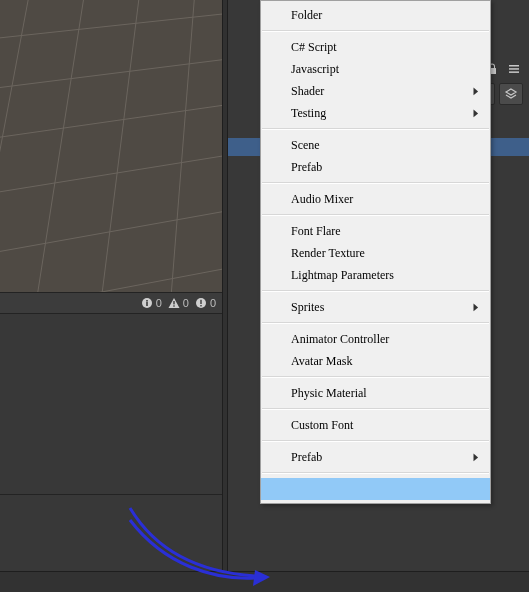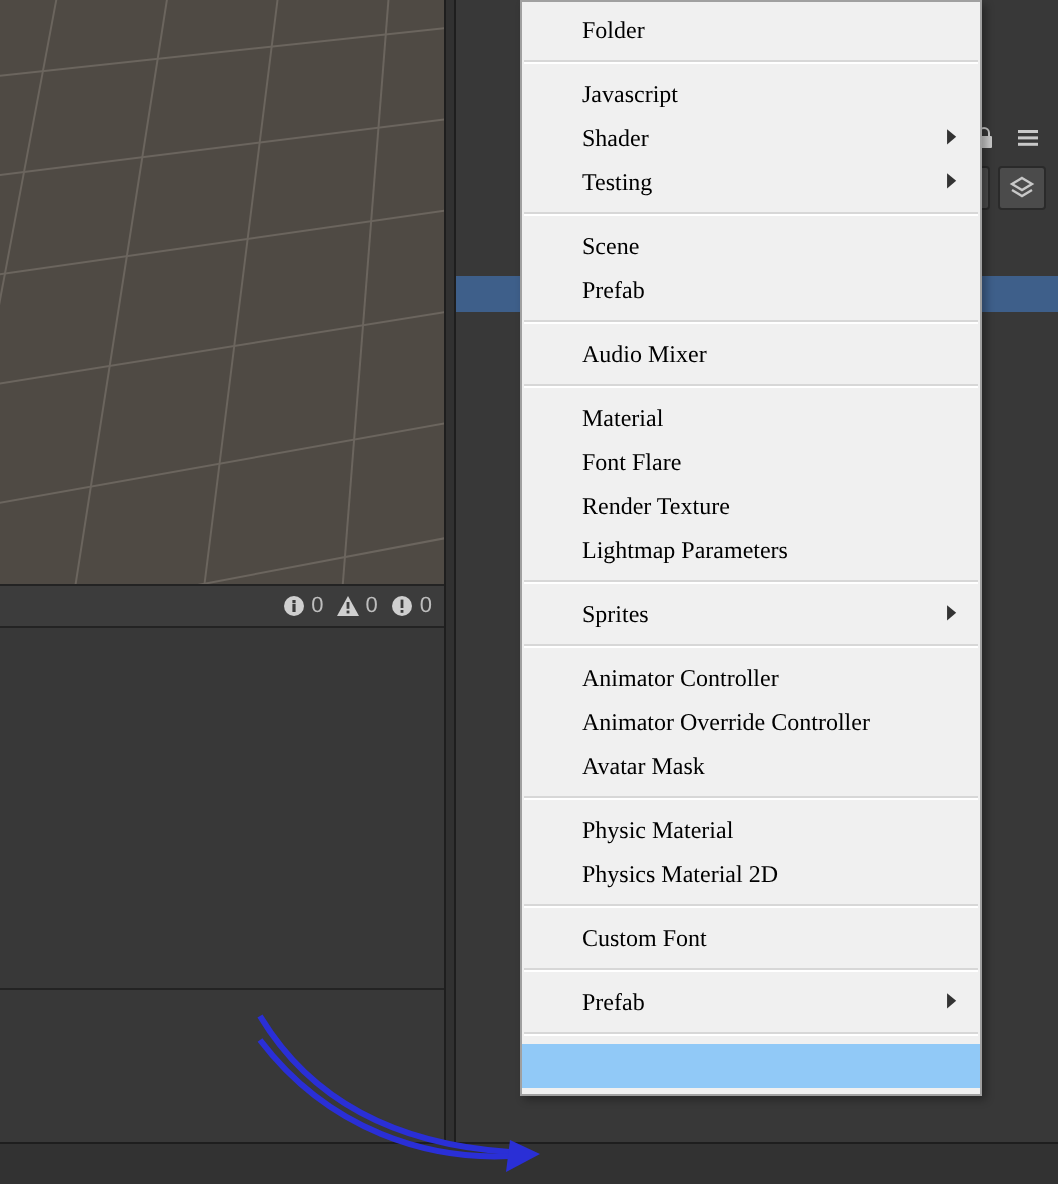--- a/index.html
+++ b/index.html
@@ -317,42 +317,40 @@
   <div class="lower-left"></div>
   <div class="lower-divider"></div>
 </div>
 
 <div class="vsplit"></div>
 <div class="bottom-strip"></div>
 
 <div class="context-menu" id="ctx">
     <div class="menu-item"><span>Folder</span></div>
     <div class="menu-sep"></div>
+    <div class="menu-item"><span>C# Script</span></div>
     <div class="menu-item"><span>Javascript</span></div>
     <div class="menu-item"><span>Shader</span><span class="arrow" style="transform: scaleX(0.6);">▶</span></div>
     <div class="menu-item"><span>Testing</span><span class="arrow" style="transform: scaleX(0.6);">▶</span></div>
     <div class="menu-sep"></div>
     <div class="menu-item"><span>Scene</span></div>
     <div class="menu-item"><span>Prefab</span></div>
     <div class="menu-sep"></div>
     <div class="menu-item"><span>Audio Mixer</span></div>
     <div class="menu-sep"></div>
-    <div class="menu-item"><span>Material</span></div>
     <div class="menu-item"><span>Font Flare</span></div>
     <div class="menu-item"><span>Render Texture</span></div>
     <div class="menu-item"><span>Lightmap Parameters</span></div>
     <div class="menu-sep"></div>
     <div class="menu-item"><span>Sprites</span><span class="arrow" style="transform: scaleX(0.6);">▶</span></div>
     <div class="menu-sep"></div>
     <div class="menu-item"><span>Animator Controller</span></div>
-    <div class="menu-item"><span>Animator Override Controller</span></div>
     <div class="menu-item"><span>Avatar Mask</span></div>
     <div class="menu-sep"></div>
     <div class="menu-item"><span>Physic Material</span></div>
-    <div class="menu-item"><span>Physics Material 2D</span></div>
     <div class="menu-sep"></div>
     <div class="menu-item"><span>Custom Font</span></div>
     <div class="menu-sep"></div>
     <div class="menu-item"><span>Prefab</span><span class="arrow" style="transform: scaleX(0.6);">▶</span></div>
     <div class="menu-sep"></div>
     <div class="menu-item hovered"></div>
   </div>
 
 <div class="annot">
   <svg width="160" height="90" viewBox="0 0 160 90">

